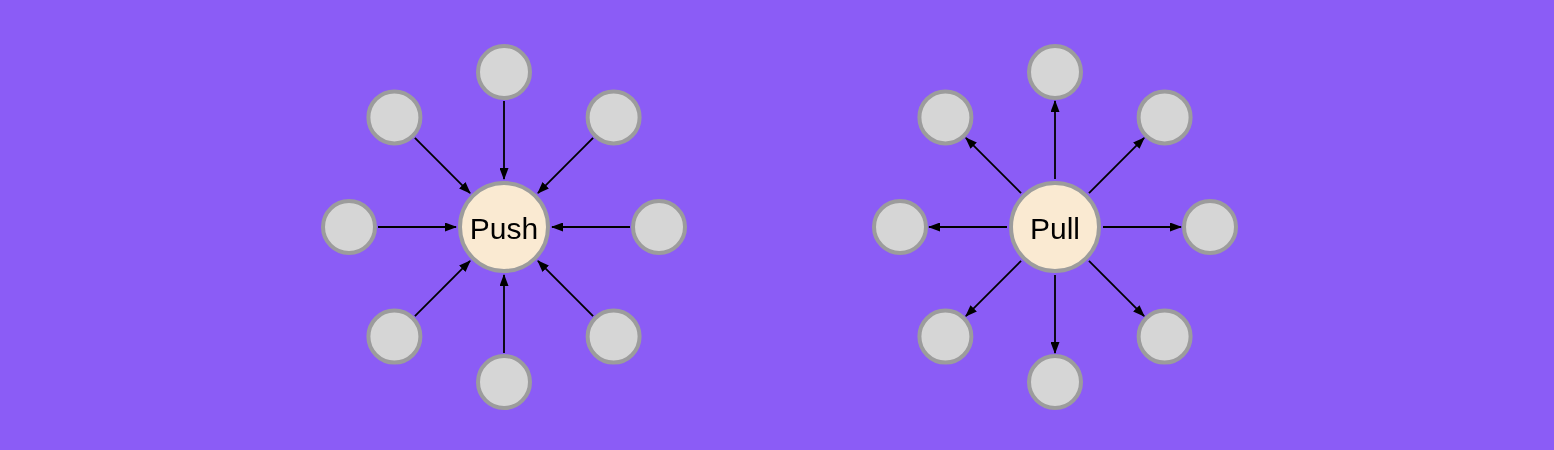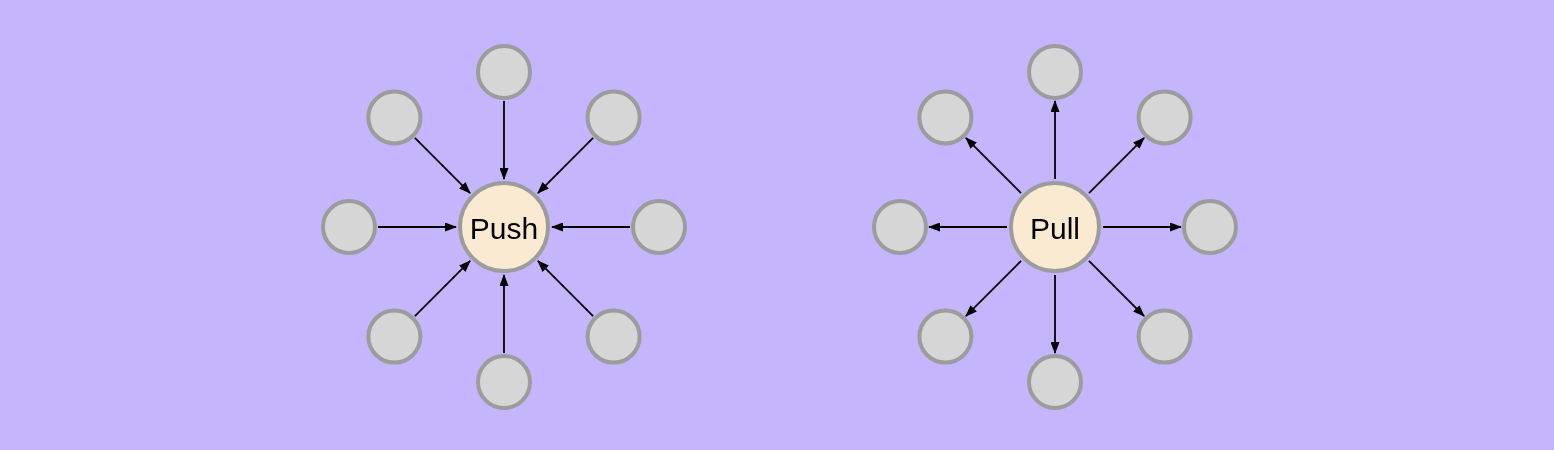--- a/index.html
+++ b/index.html
@@ -3,21 +3,21 @@
 <meta charset="utf-8">
 <style>
   html, body {
     margin: 0;
     padding: 0;
   }
   .page {
     position: relative;
     width: 1554px;
     height: 450px;
-    background: #c4b5fd;
+    background: #8b5cf6;
     overflow: hidden;
     font-family: "Liberation Sans", sans-serif;
   }
   svg {
     display: block;
   }
   .hub-label {
     font-family: "Liberation Sans", sans-serif;
     font-size: 30px;
     font-weight: 400;

